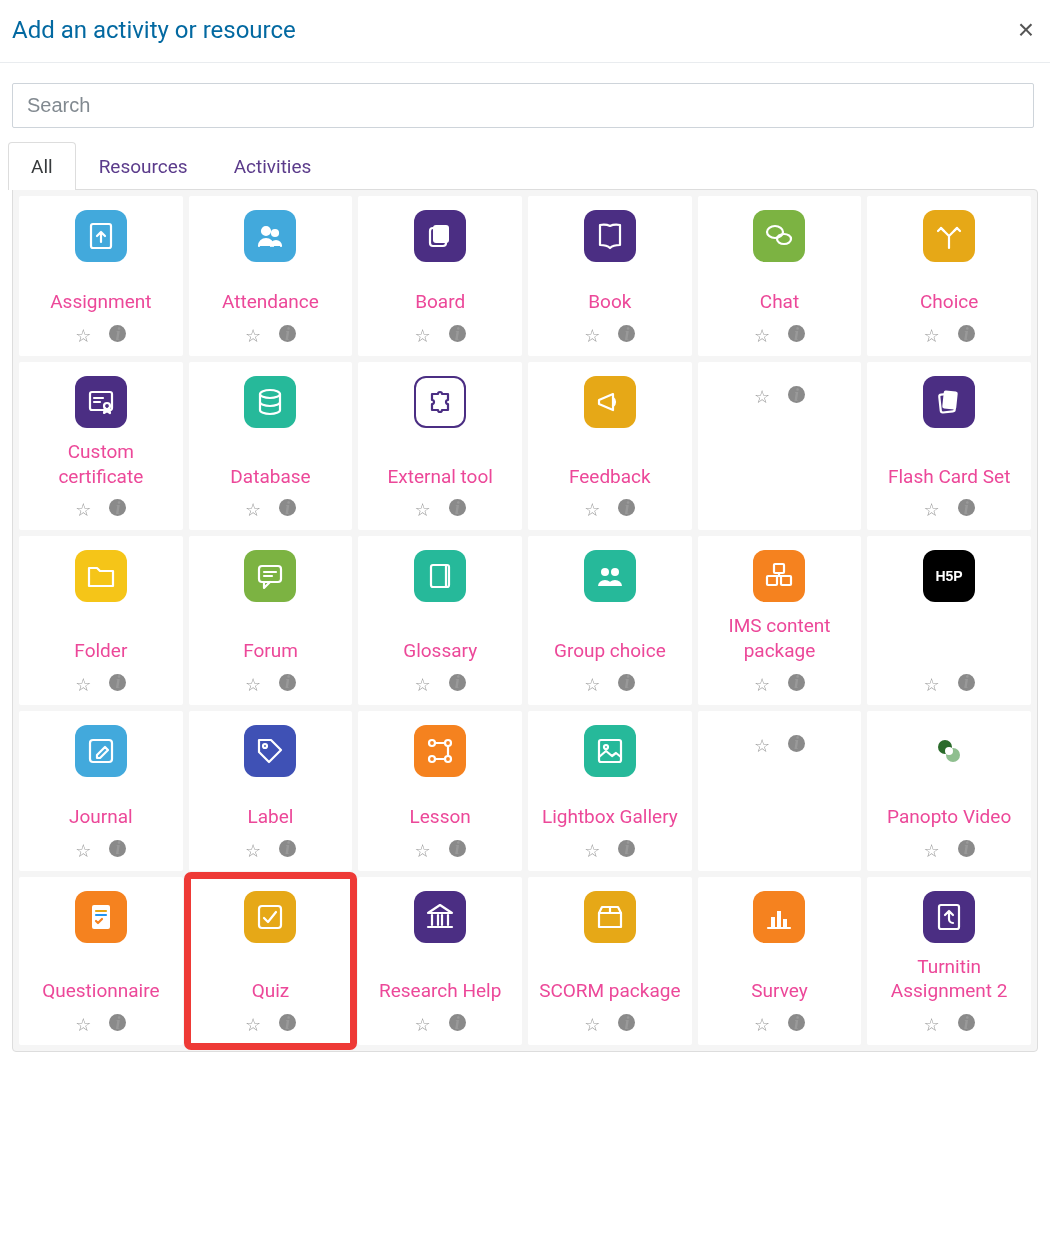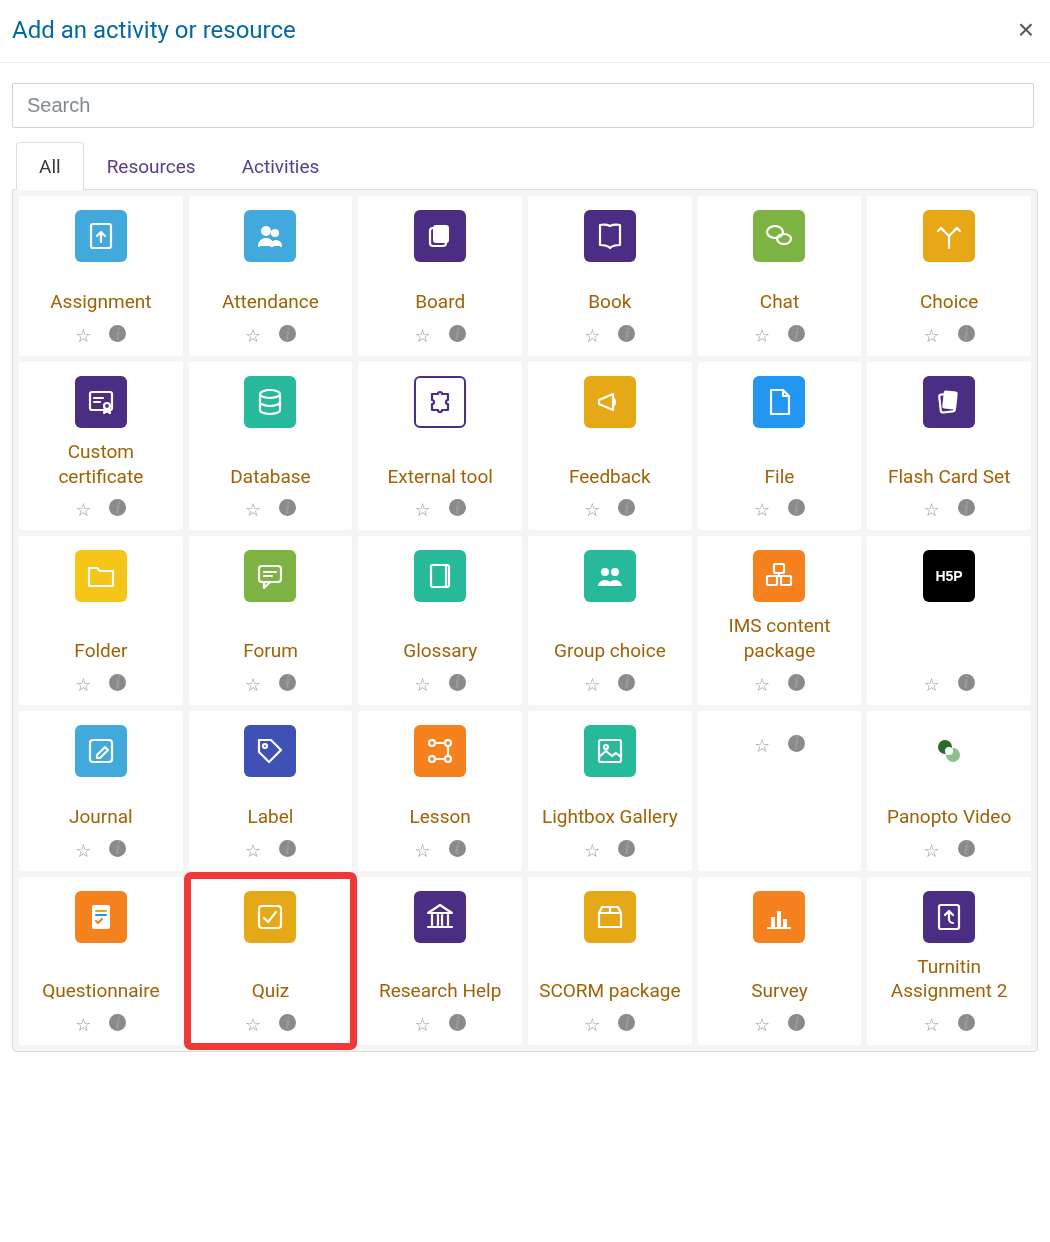--- a/index.html
+++ b/index.html
@@ -38,21 +38,21 @@
     width: 100%;
     padding: 10px 14px;
     font-size: 20px;
     border: 1px solid #ced4da;
     border-radius: 2px;
     color: #6c757d;
   }
   .search-input::placeholder { color: #6c757d; opacity: 0.85;}
   .tabs {
     display: flex;
-    padding: 0 16px;
+    padding: 0 8px;
     font-size: 19px;
   }
   .tab {
     padding: 12px 22px;
     color: #5b3b8b;
     cursor: pointer;
     border: 1px solid transparent;
     border-bottom: none;
     position: relative;
   }
@@ -90,29 +90,29 @@
   .card .top {
     display: flex;
     flex-direction: column;
     align-items: center;
     flex: 1;
     justify-content: flex-start;
   }
   .icon-box {
     width: 52px;
     height: 52px;
-    border-radius: 6px;
+    border-radius: 12px;
     display: flex;
     align-items: center;
     justify-content: center;
     margin-bottom: 12px;
   }
   .icon-box svg { width: 32px; height: 32px; }
   .card-label {
-    color: #a16207;
+    color: #ec4899;
     font-size: 19px;
     text-align: center;
     line-height: 1.3;
     margin-top: auto;
   }
   .card-actions {
     display: flex;
     gap: 18px;
     margin-top: 10px;
   }
@@ -309,29 +309,20 @@
             </svg>
           </div>
           <div class="card-label">Feedback</div>
         </div>
         <div class="card-actions">
           <span>☆</span>
           <span class="info-icon">i</span>
         </div>
       </div>
       <div class="card">
-        <div class="top">
-          <div class="icon-box" style="background: rgb(33, 150, 243);">
-            <svg viewBox="0 0 32 32" fill="none" stroke="#fff" stroke-width="2.2" stroke-linecap="round" stroke-linejoin="round">
-              <path d="M8 4 h12 l6 6 v18 H8 Z"></path>
-              <path d="M20 4 v6 h6"></path>
-            </svg>
-          </div>
-          <div class="card-label">File</div>
-        </div>
         <div class="card-actions">
           <span>☆</span>
           <span class="info-icon">i</span>
         </div>
       </div>
       <div class="card">
         <div class="top">
           <div class="icon-box" style="background: rgb(75, 46, 131);">
             <svg viewBox="0 0 32 32" fill="none" stroke="#fff" stroke-width="2.2" stroke-linecap="round" stroke-linejoin="round">
               <rect x="10" y="5" width="14" height="18" rx="2" fill="#fff" stroke="none" transform="rotate(6 17 14)"></rect>

